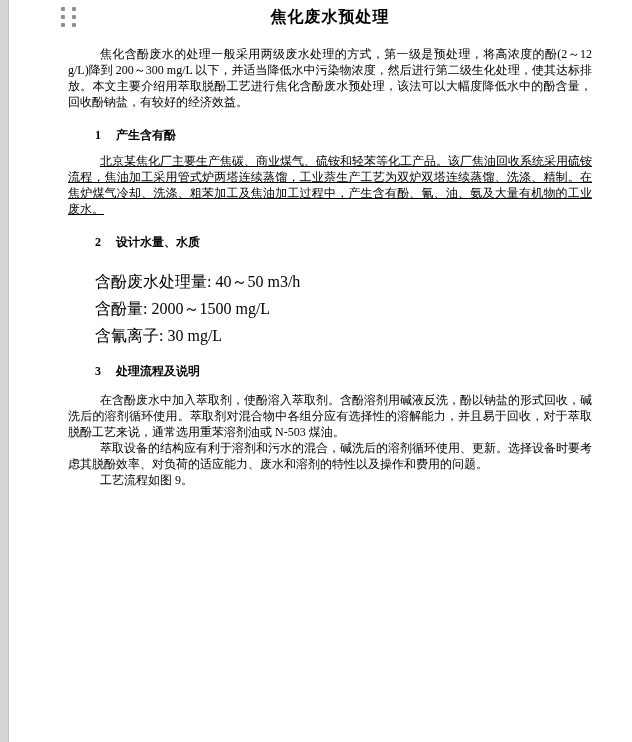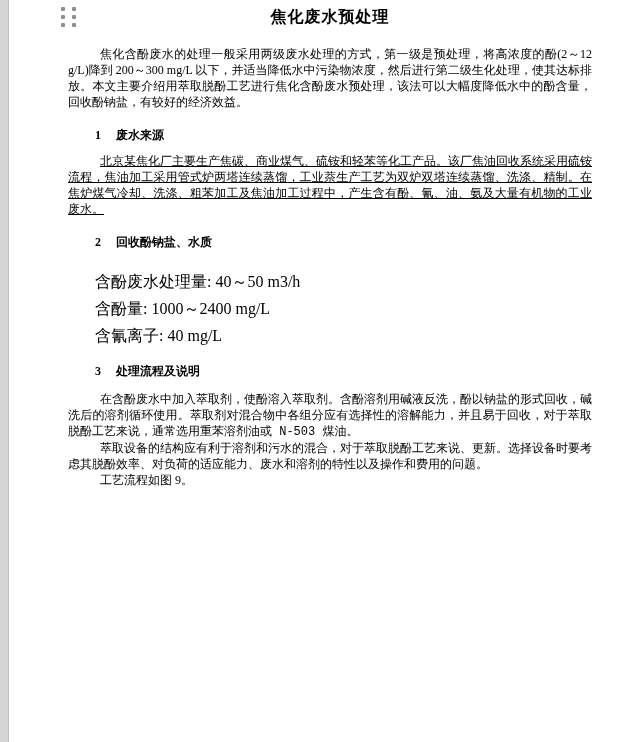--- a/index.html
+++ b/index.html
@@ -67,21 +67,21 @@
   .sec-heading .num { margin-right: 12px; }
   .spec-item {
     margin: 0;
     font-size: 16px;
     line-height: 27px;
     padding-left: 27px;
   }
   .mt16 { margin-top: 16px; }
   .mt12 { margin-top: 12px; }
   .mt9  { margin-top: 9px; }
-  .mt7  { margin-top: 7px; font-family: Liberation Mono, monospace; }
+  .mt7  { margin-top: 7px; }
   .mt4  { margin-top: 4px; text-decoration: underline; }
 </style>
 </head>
 <body>
 
 <div class="left-gutter"></div>
 
 <div class="page">
 
   <div class="drag-handle">
@@ -92,35 +92,35 @@
     <span class="dot"></span>
     <span class="dot"></span>
   </div>
 
   <h1 class="doc-title">焦化废水预处理</h1>
 
   <p class="para indent mt16">焦化含酚废水的处理一般采用两级废水处理的方式，第一级是预处理，将高浓度的酚(2～12 g/L)降到 200～300 mg/L 以下，并适当降低水中污染物浓度，然后进行第二级生化处理，使其达标排放。本文主要介绍用萃取脱酚工艺进行焦化含酚废水预处理，该法可以大幅度降低水中的酚含量，回收酚钠盐，有较好的经济效益。</p>
 
   <h2 class="sec-heading mt12">
     <span class="num">1</span>
-    <span>废水来源</span>
+    <span>产生含有酚</span>
   </h2>
   <p class="para indent mt4">北京某焦化厂主要生产焦碳、商业煤气、硫铵和轻苯等化工产品。该厂焦油回收系统采用硫铵流程，焦油加工采用管式炉两塔连续蒸馏，工业萘生产工艺为双炉双塔连续蒸馏、洗涤、精制。在焦炉煤气冷却、洗涤、粗苯加工及焦油加工过程中，产生含有酚、氰、油、氨及大量有机物的工业废水。</p>
 
   <h2 class="sec-heading mt12">
     <span class="num">2</span>
-    <span>回收酚钠盐、水质</span>
+    <span>设计水量、水质</span>
   </h2>
   <div class="mt12">
     <p class="spec-item">含酚废水处理量: 40～50 m3/h</p>
-    <p class="spec-item">含酚量: 1000～2400 mg/L</p>
-    <p class="spec-item">含氰离子: 40 mg/L</p>
+    <p class="spec-item">含酚量: 2000～1500 mg/L</p>
+    <p class="spec-item">含氰离子: 30 mg/L</p>
   </div>
 
   <h2 class="sec-heading mt9">
     <span class="num">3</span>
     <span>处理流程及说明</span>
   </h2>
   <p class="para indent mt7">在含酚废水中加入萃取剂，使酚溶入萃取剂。含酚溶剂用碱液反洗，酚以钠盐的形式回收，碱洗后的溶剂循环使用。萃取剂对混合物中各组分应有选择性的溶解能力，并且易于回收，对于萃取脱酚工艺来说，通常选用重苯溶剂油或 N-503 煤油。</p>
-  <p class="para indent">萃取设备的结构应有利于溶剂和污水的混合，对于萃取脱酚工艺来说、更新。选择设备时要考虑其脱酚效率、对负荷的适应能力、废水和溶剂的特性以及操作和费用的问题。</p>
+  <p class="para indent">萃取设备的结构应有利于溶剂和污水的混合，碱洗后的溶剂循环使用、更新。选择设备时要考虑其脱酚效率、对负荷的适应能力、废水和溶剂的特性以及操作和费用的问题。</p>
   <p class="para indent">工艺流程如图 9。</p>
 
 </div>
 
 </body></html>

